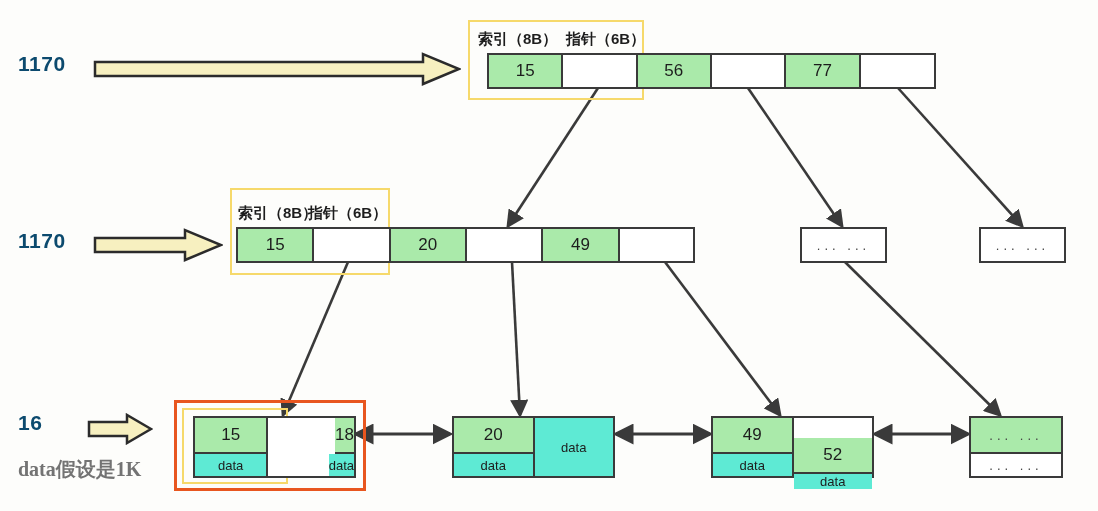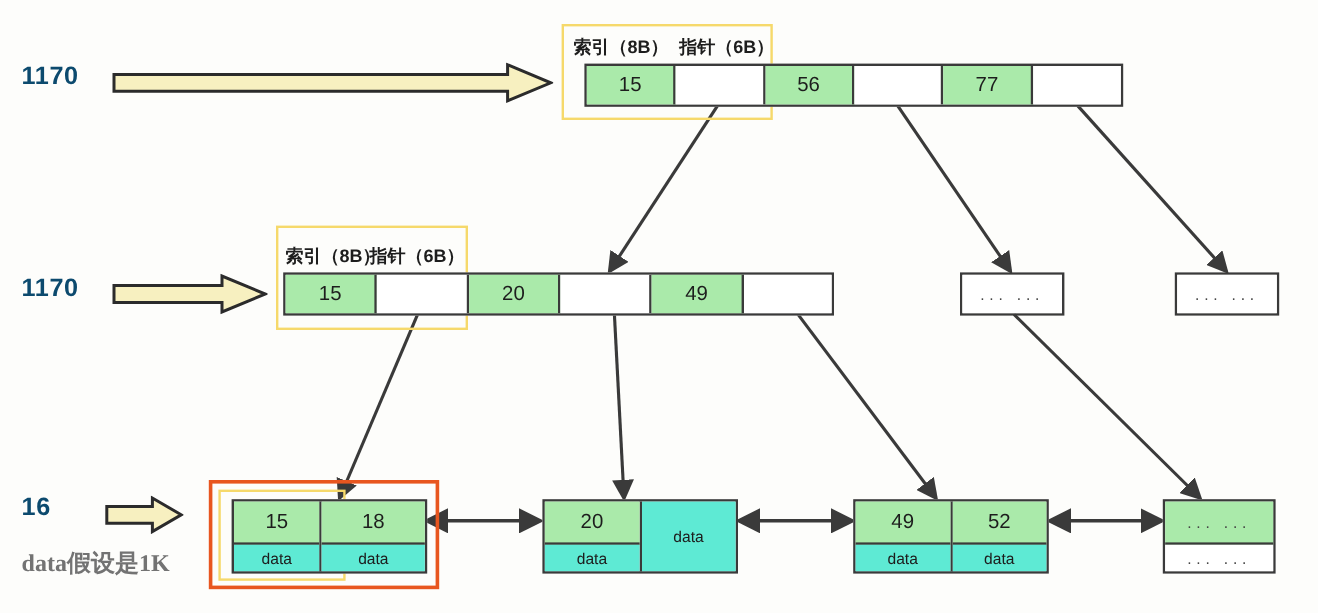--- a/index.html
+++ b/index.html
@@ -228,42 +228,42 @@
   </svg>
 
   <div class="hl-orange" style="left:174px; top:400px; width:192px; height:91px;"></div>
   <div class="hl-yellow" style="left:182px; top:408px; width:106px; height:76px;"></div>
 
   <div class="leaf" style="left:193px; top:416px; width:163px; height:62px;">
     <div class="leaf-col" style="width:81px;">
       <div class="leaf-key">15</div>
       <div class="leaf-data">data</div>
     </div>
-    <div class="leaf-col" style="width:95px;">
+    <div class="leaf-col" style="width:95px;align-items:flex-end;">
       <div class="leaf-key">18</div>
       <div class="leaf-data">data</div>
     </div>
   </div>
 
   <div class="leaf" style="left:452px; top:416px; width:163px; height:62px;">
     <div class="leaf-col" style="width:81px;">
       <div class="leaf-key">20</div>
       <div class="leaf-data">data</div>
     </div>
     <div class="leaf-col" style="width:79px;">
       <div class="leaf-data">data</div>
     </div>
   </div>
 
   <div class="leaf" style="left:711px; top:416px; width:163px; height:62px;">
     <div class="leaf-col" style="width:81px;">
       <div class="leaf-key">49</div>
       <div class="leaf-data">data</div>
     </div>
-    <div class="leaf-col" style="width:79px;">
+    <div class="leaf-col" style="width:79px;margin-top:20px;">
       <div class="leaf-key">52</div>
       <div class="leaf-data">data</div>
     </div>
   </div>
 
   <div class="leaf" style="left:969px; top:416px; width:94px; height:62px;">
     <div class="leaf-col" style="width:100%;">
       <div class="leaf-key dots">...  ...</div>
       <div class="leaf-data plain dots">...  ...</div>
     </div>

